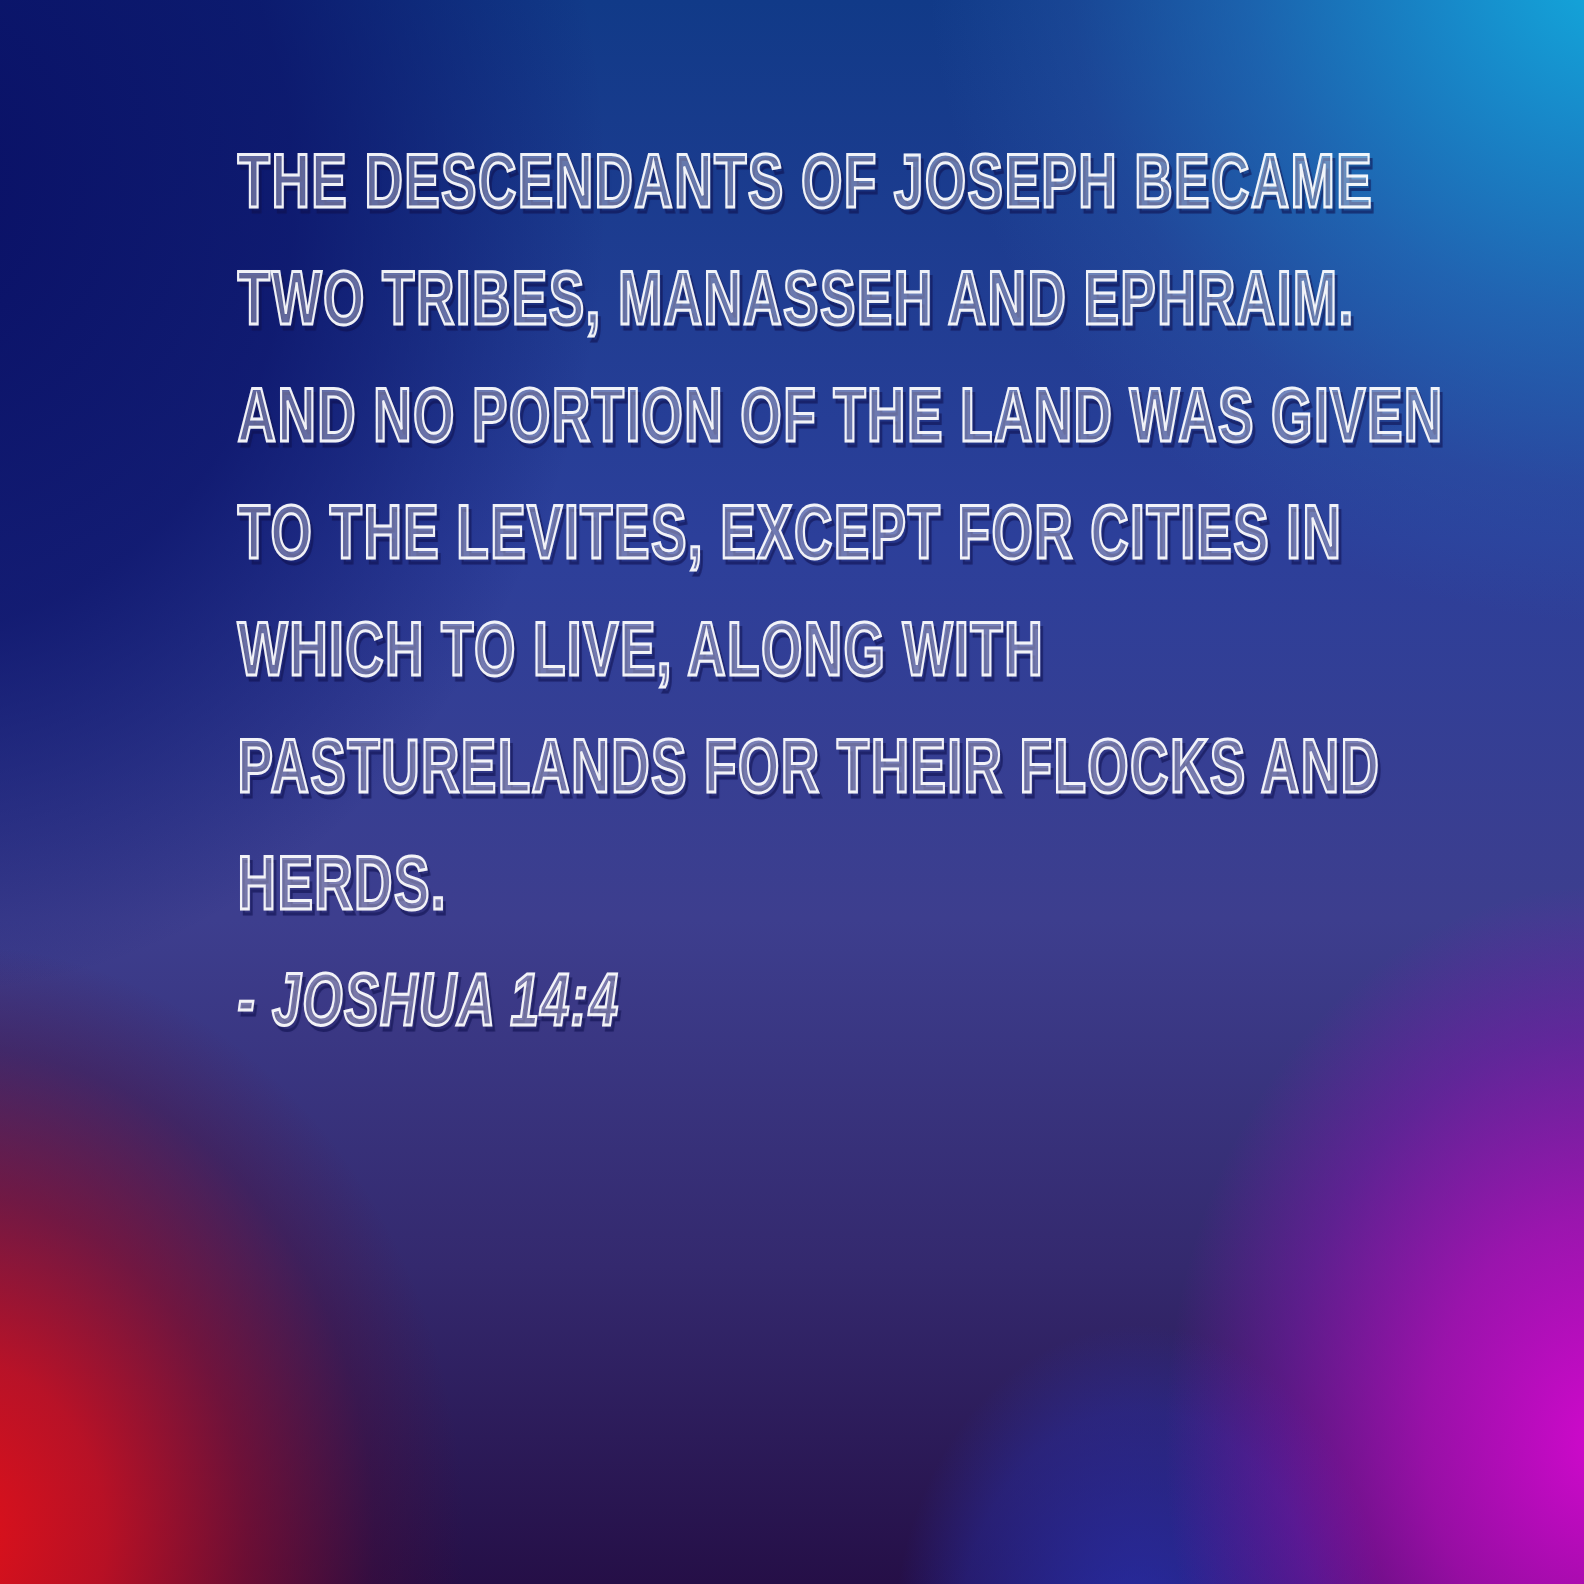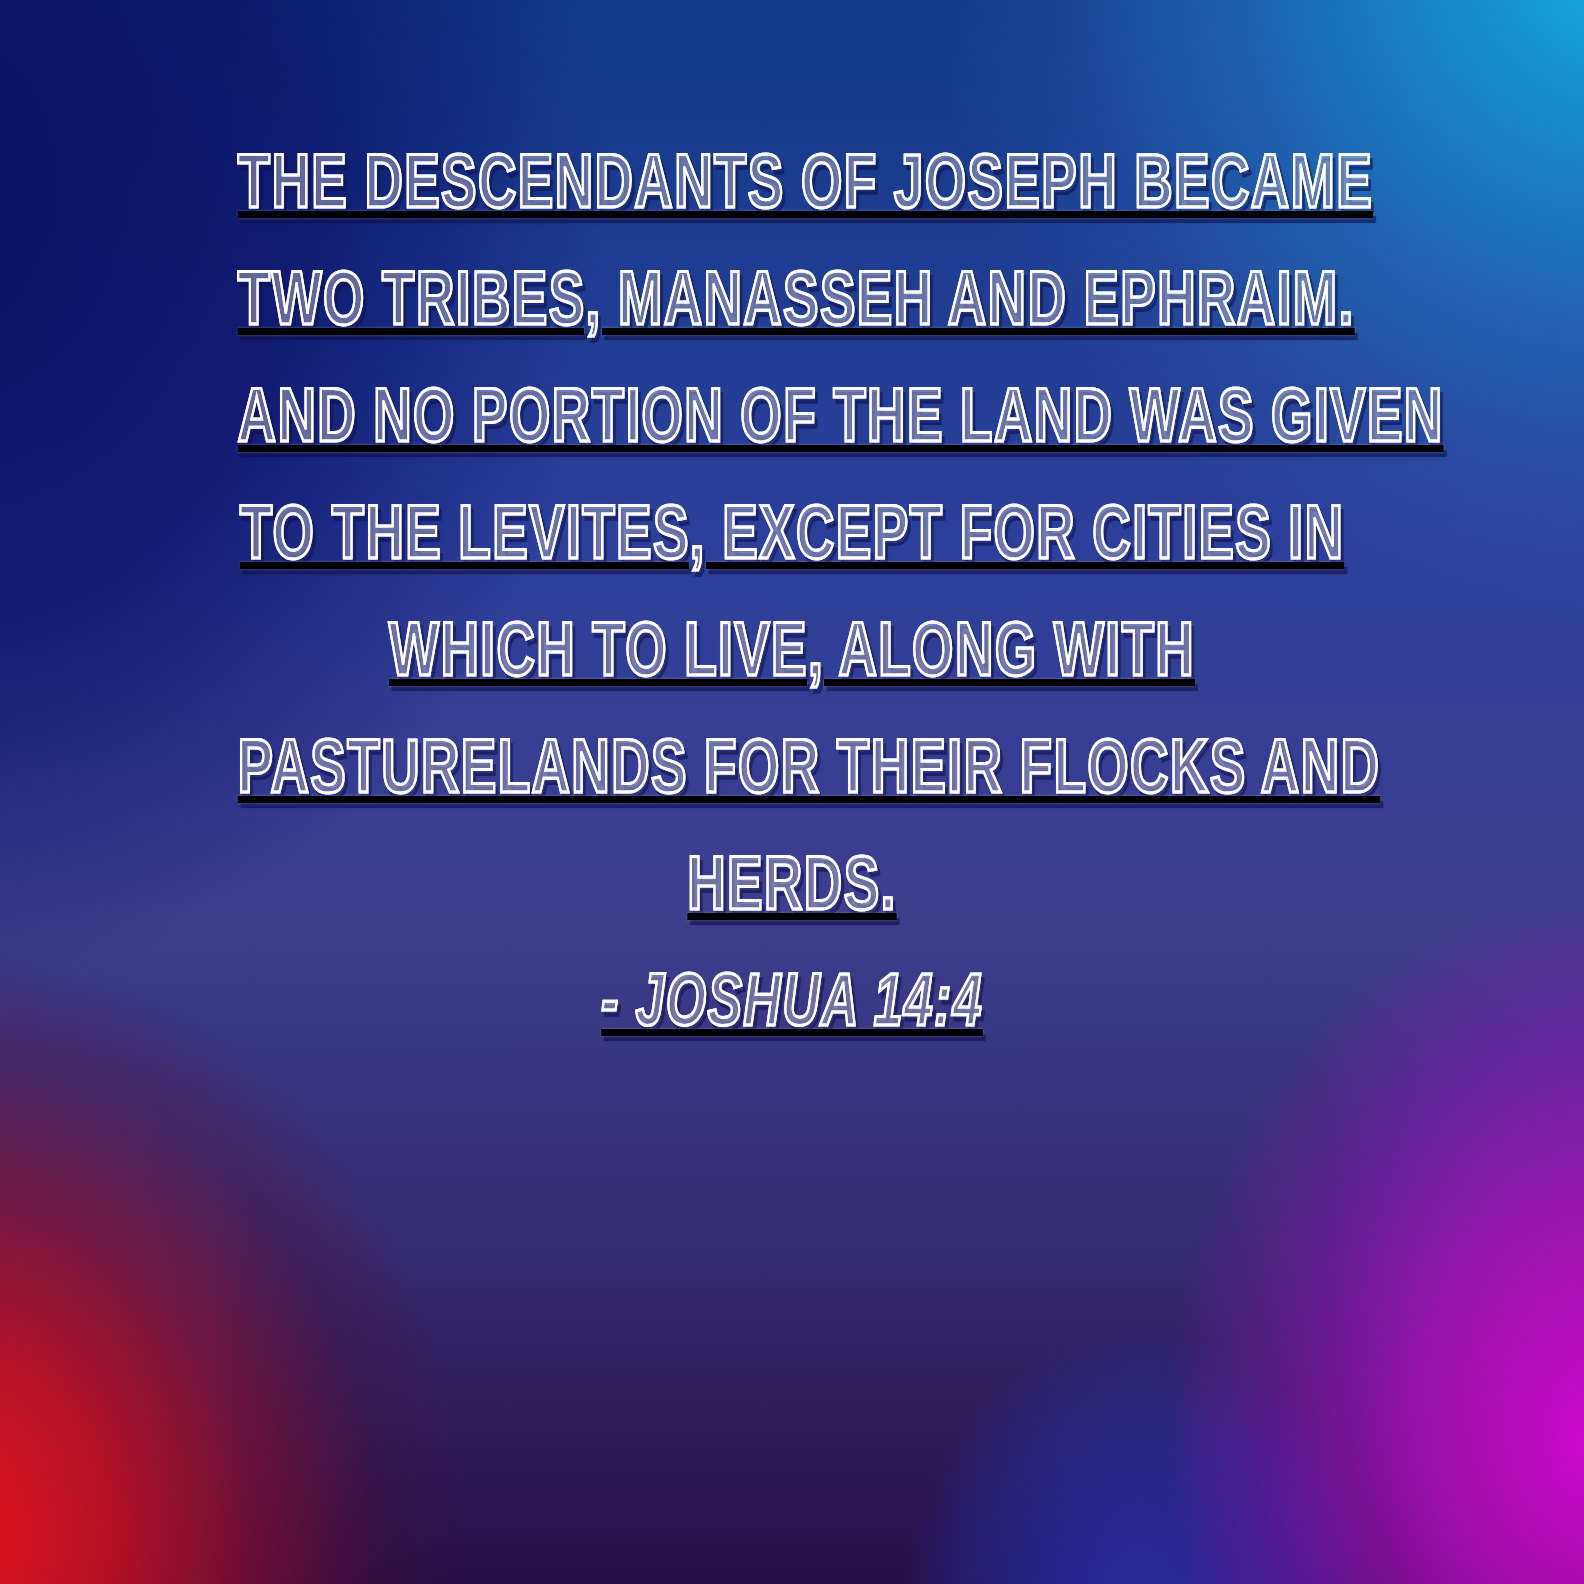--- a/index.html
+++ b/index.html
@@ -48,22 +48,21 @@
         #3d3e8e 58%,
         #34296e 80%,
         #250f47 100%);
   }
 
   .verse-block {
     position: absolute;
     top: 122px;
     left: 0;
     width: 100%;
-    text-align: center;
-    text-decoration: underline;
+    text-align: left;
   }
 
   .verse-line {
     height: 117px;
     line-height: 117px;
     font-family: "Liberation Sans", sans-serif;
     font-weight: bold;
     font-size: 76px;
     letter-spacing: 2px;
     white-space: nowrap;

